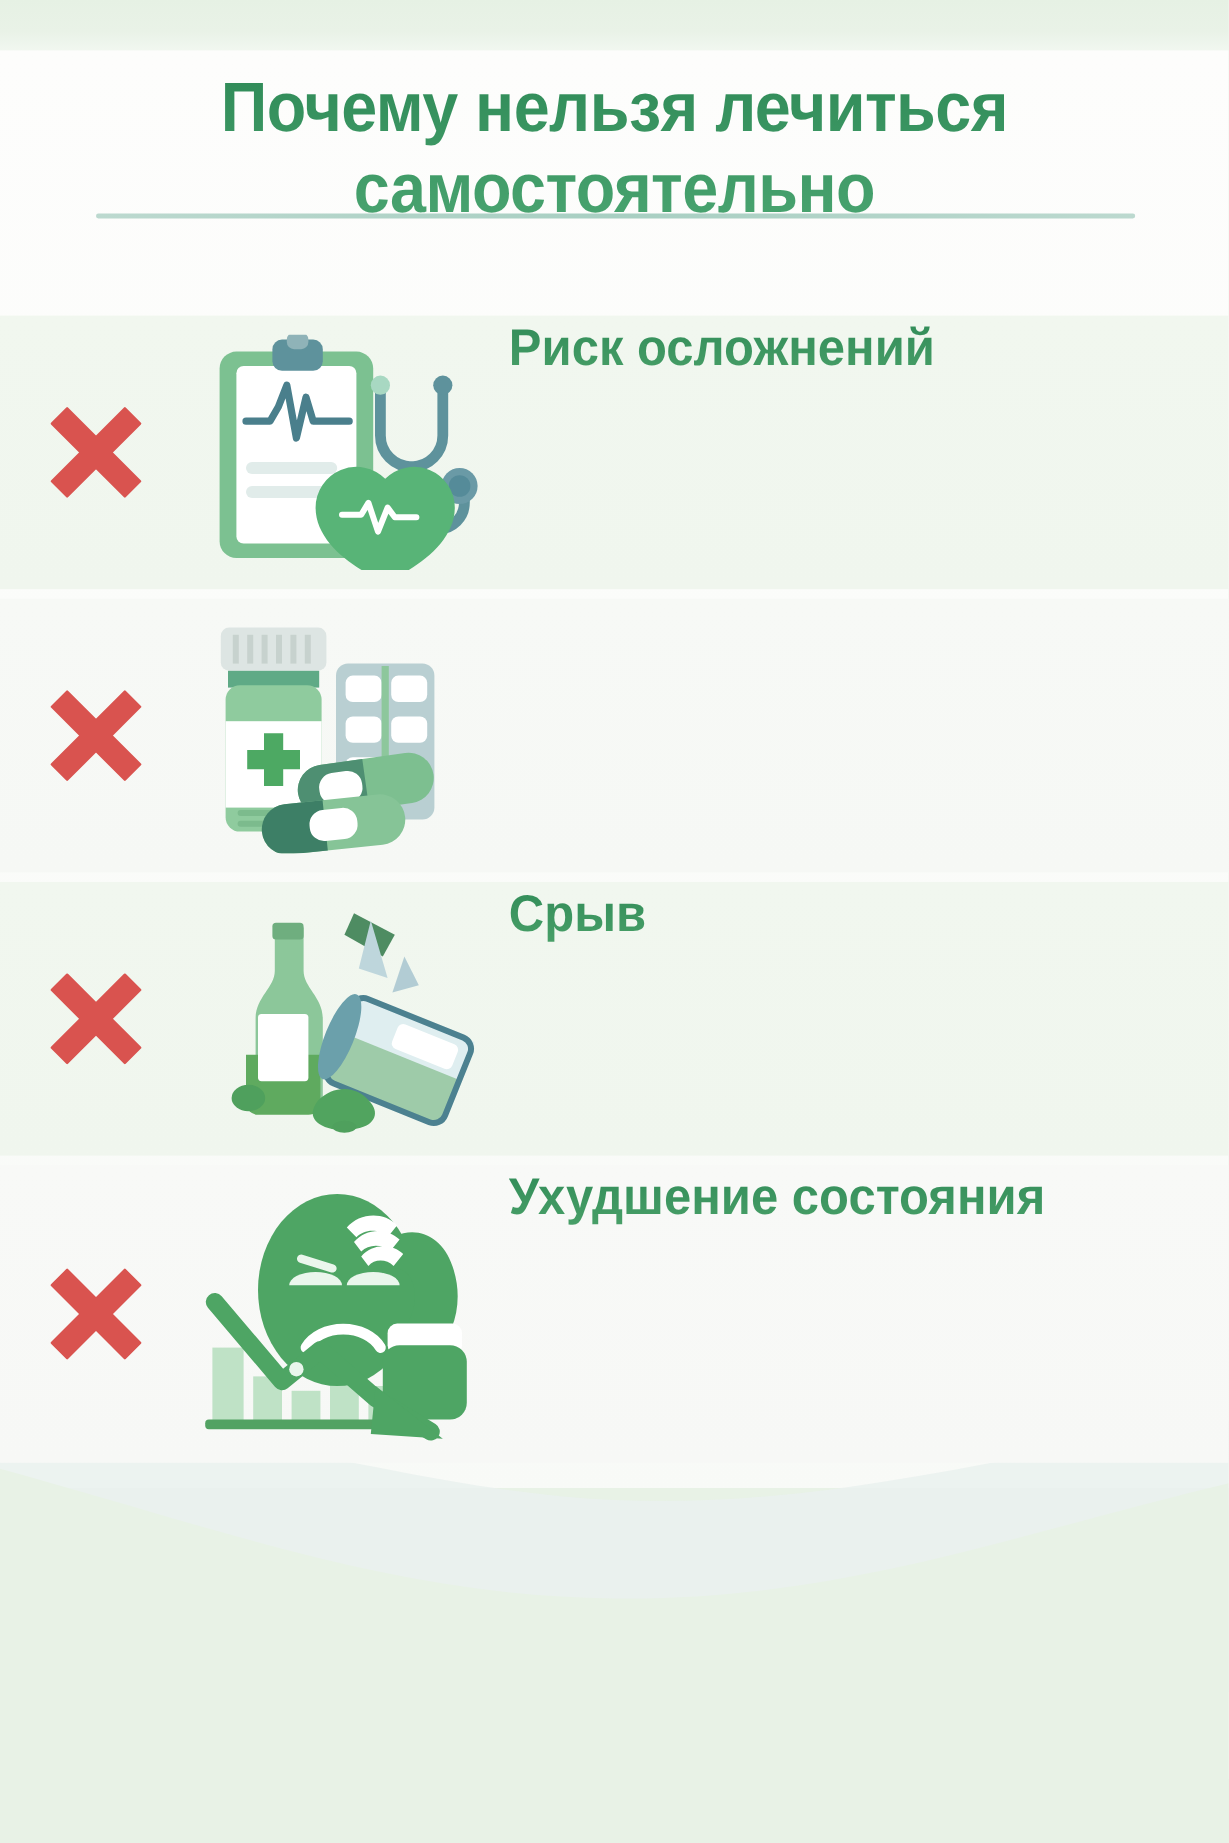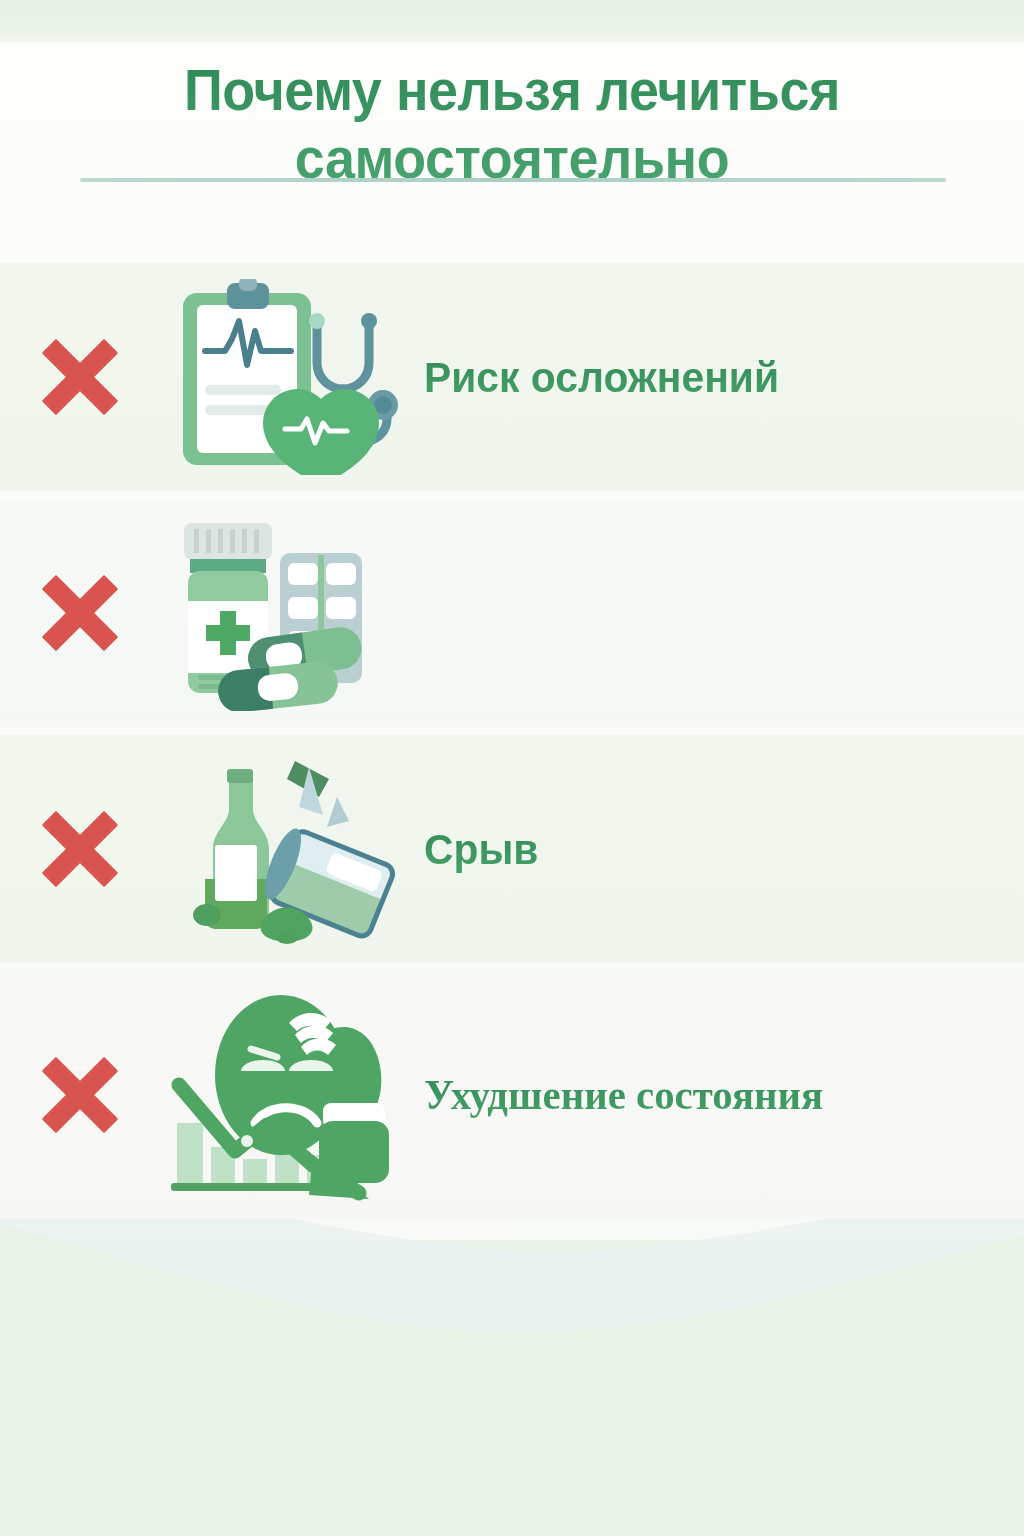--- a/index.html
+++ b/index.html
@@ -78,26 +78,25 @@
     position: absolute;
     left: 0; top: 263px;
     width: 1024px;
   }
   .row {
     position: relative;
     width: 1024px;
     height: 228px;
     margin-bottom: 8px;
     display: flex;
-    align-items: center;
   }
   .row-0 { background: linear-gradient(180deg, #f1f7ef 0%, #f0f6ee 100%); }
   .row-1 { background: linear-gradient(180deg, #f7f9f6 0%, #f6f8f5 100%); }
   .row-2 { background: linear-gradient(180deg, #f1f7ef 0%, #f0f6ee 100%); }
-  .row-3 { background: linear-gradient(180deg, #f8f9f7 0%, #f7f8f6 100%); height: 248px; font-family: Liberation Serif, serif; }
+  .row-3 { background: linear-gradient(180deg, #f8f9f7 0%, #f7f8f6 100%); height: 248px; }
 
   .cross-cell {
     width: 160px;
     display: flex;
     align-items: center;
     justify-content: center;
     flex: 0 0 auto;
   }
   .cross {
     position: relative;

